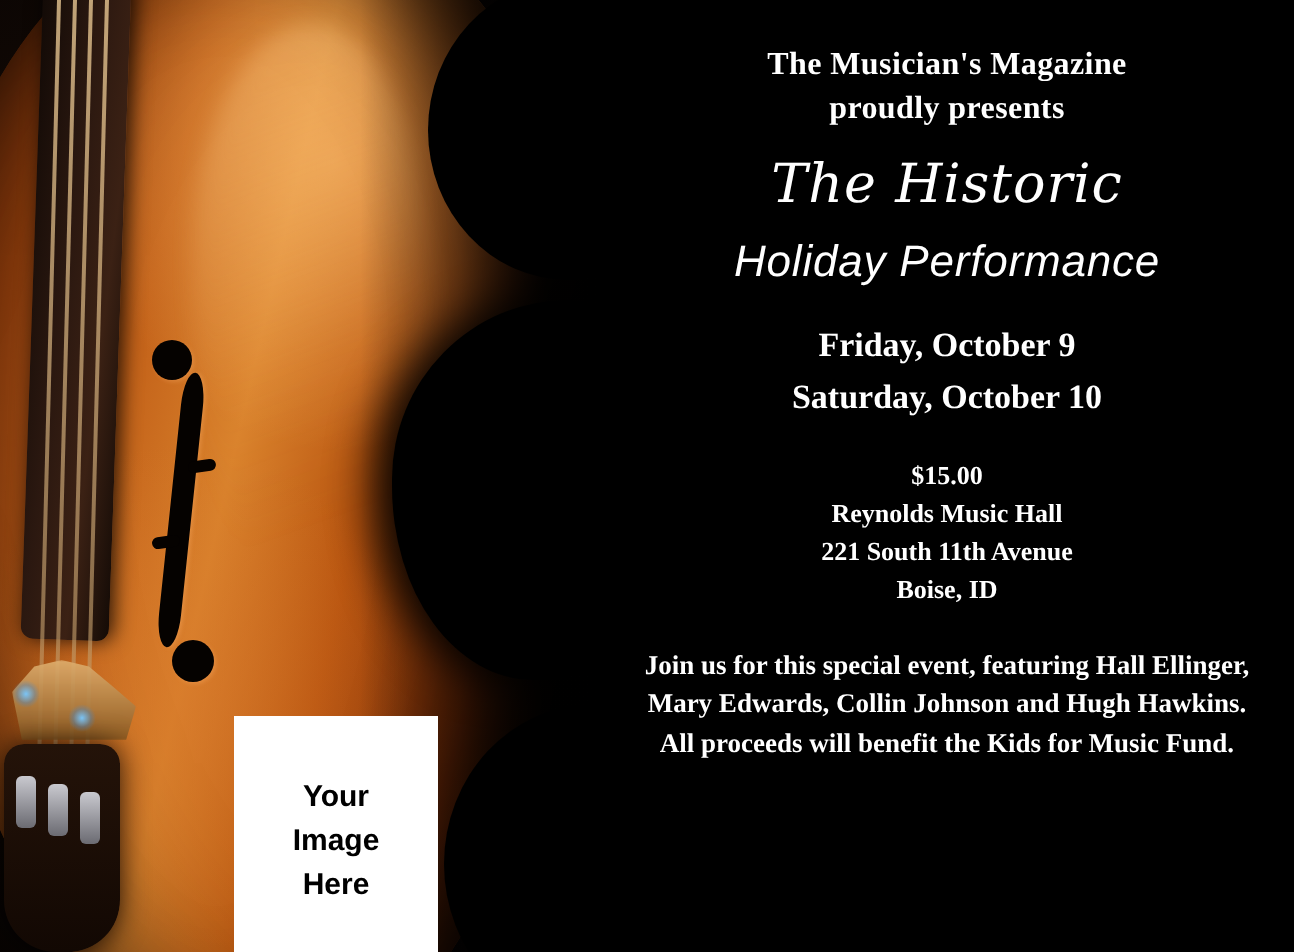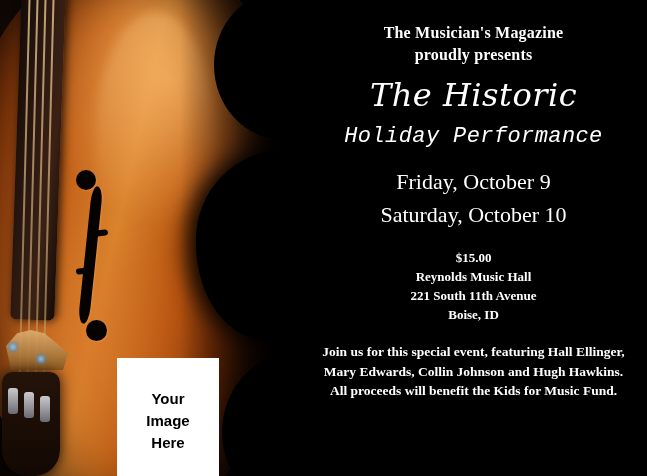--- a/index.html
+++ b/index.html
@@ -263,37 +263,37 @@
     font-family: "Liberation Serif", serif;
     font-weight: 700;
     font-size: 16px;
     line-height: 1.35;
     letter-spacing: 0.2px;
   }
   .title {
     font-family: "DejaVu Serif", serif;
     font-style: italic;
     font-weight: 400;
-    font-size: 32px;
+    font-size: 27px;
     line-height: 1.15;
     margin-top: 12px;
     letter-spacing: 0.5px;
   }
   .subtitle {
-    font-family: Liberation Mono, monospace;
+    font-family: Liberation Sans, sans-serif;
     font-style: italic;
     font-weight: 400;
     font-size: 22px;
     margin-top: 10px;
     letter-spacing: 0.4px;
   }
   .dates {
     font-family: "Liberation Serif", serif;
-    font-weight: 400;
-    font-size: 22px;
+    font-weight: 700;
+    font-size: 17px;
     line-height: 1.5;
     margin-top: 16px;
   }
   .venue {
     font-family: "Liberation Serif", serif;
     font-weight: 700;
     font-size: 13px;
     line-height: 1.45;
     margin-top: 18px;
   }

